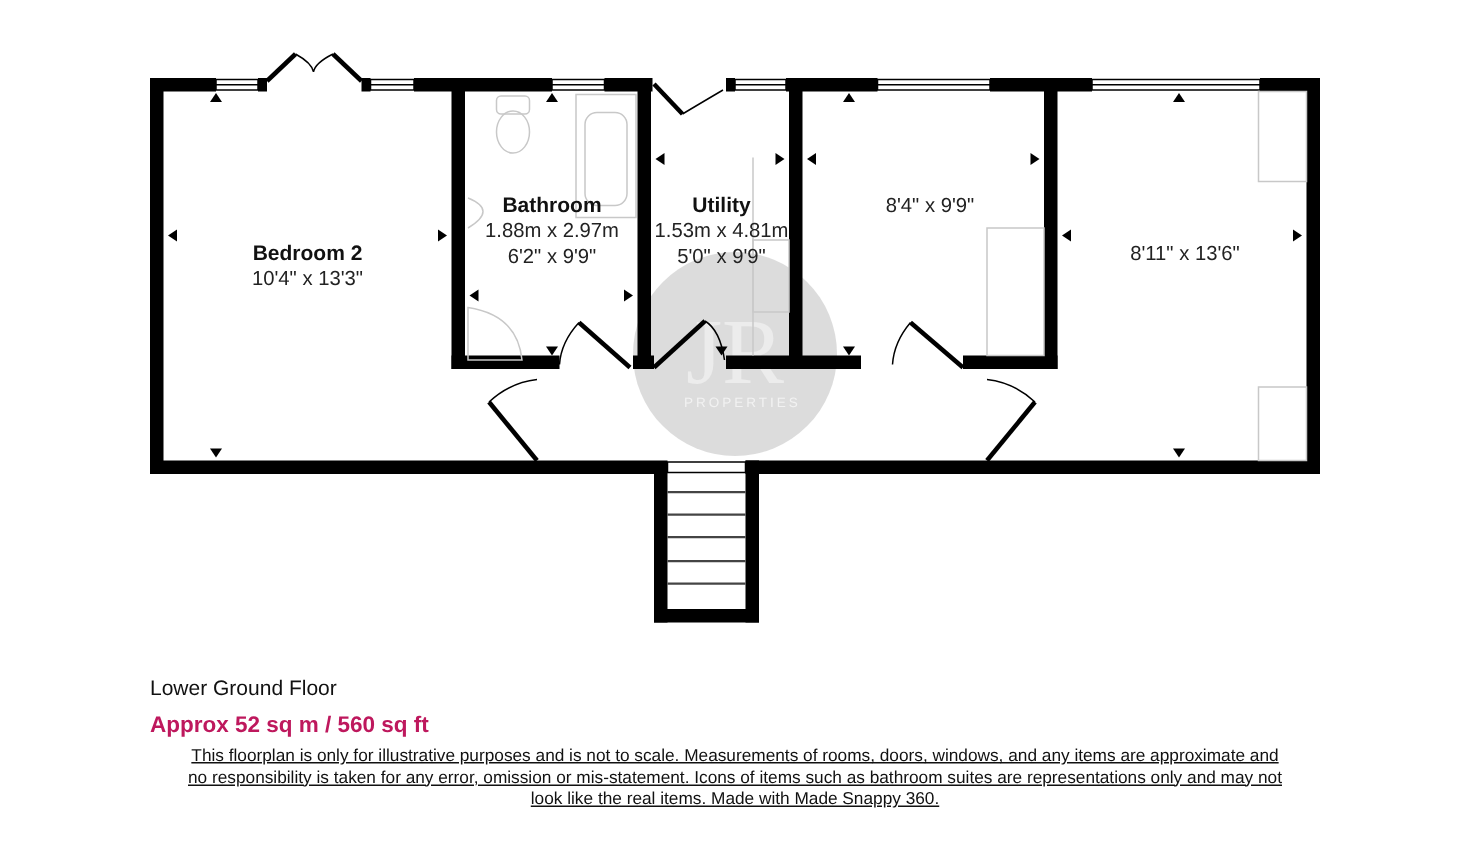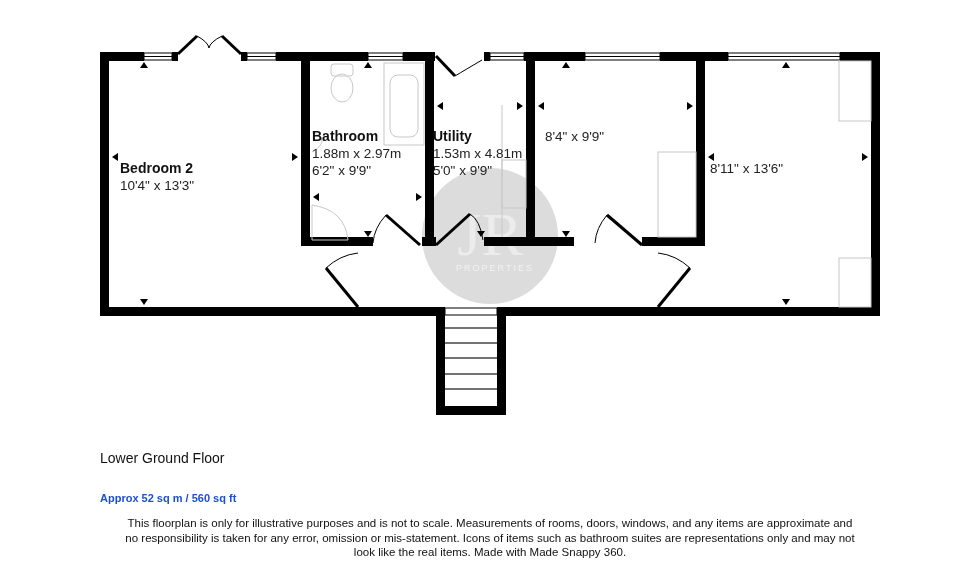--- a/index.html
+++ b/index.html
@@ -1,22 +1,22 @@
 <!DOCTYPE html>
 <html><head>
   <meta charset="utf-8">
   <style>
     html, body { margin: 0; padding: 0; background: #ffffff; }
     body { width: 980px; height: 577px; position: relative; overflow: hidden; font-family: "Liberation Sans", sans-serif; color: #000; }
     #plan { position: absolute; left: 0; top: 0; width: 980px; height: 577px; }
-    .room-label { position: absolute; text-align: left; line-height: 17px; font-size: 13.5px; color: #222; }
+    .room-label { position: absolute; text-align: center; line-height: 17px; font-size: 13.5px; color: #222; }
     .room-label .name { font-weight: bold; font-size: 14px; color: #111; }
     .floor-title { position: absolute; left: 100px; top: 450px; font-size: 14px; color: #111; }
-    .floor-area { position: absolute; left: 100px; top: 475px; font-size: 11px; font-weight: bold; color: #1d4ed8; margin-top: 17px; }
-    .disclaimer { position: absolute; left: 120px; top: 516px; width: 740px; text-align: center; font-size: 11.5px; line-height: 14.5px; color: #111; }
+    .floor-area { position: absolute; left: 100px; top: 475px; font-size: 15px; font-weight: bold; color: #be185d; }
+    .disclaimer { position: absolute; left: 120px; top: 497px; width: 740px; text-align: center; font-size: 11.5px; line-height: 14.5px; color: #111; text-decoration: underline; }
     .watermark-text { position: absolute; left: 440px; top: 263px; width: 110px; text-align: center; font-size: 9px; letter-spacing: 2px; color: #f2f2f2; }
   </style>
 </head>
 <body>
 
 <svg id="plan" viewBox="0 0 980 577" xmlns="http://www.w3.org/2000/svg">
 
   <g>
     <circle cx="490" cy="236" r="68" fill="#d6d6d6" opacity="0.85"></circle>
     <text x="490" y="255" text-anchor="middle" font-family="Liberation Serif, serif" font-size="62" fill="#ececec">JR</text>

